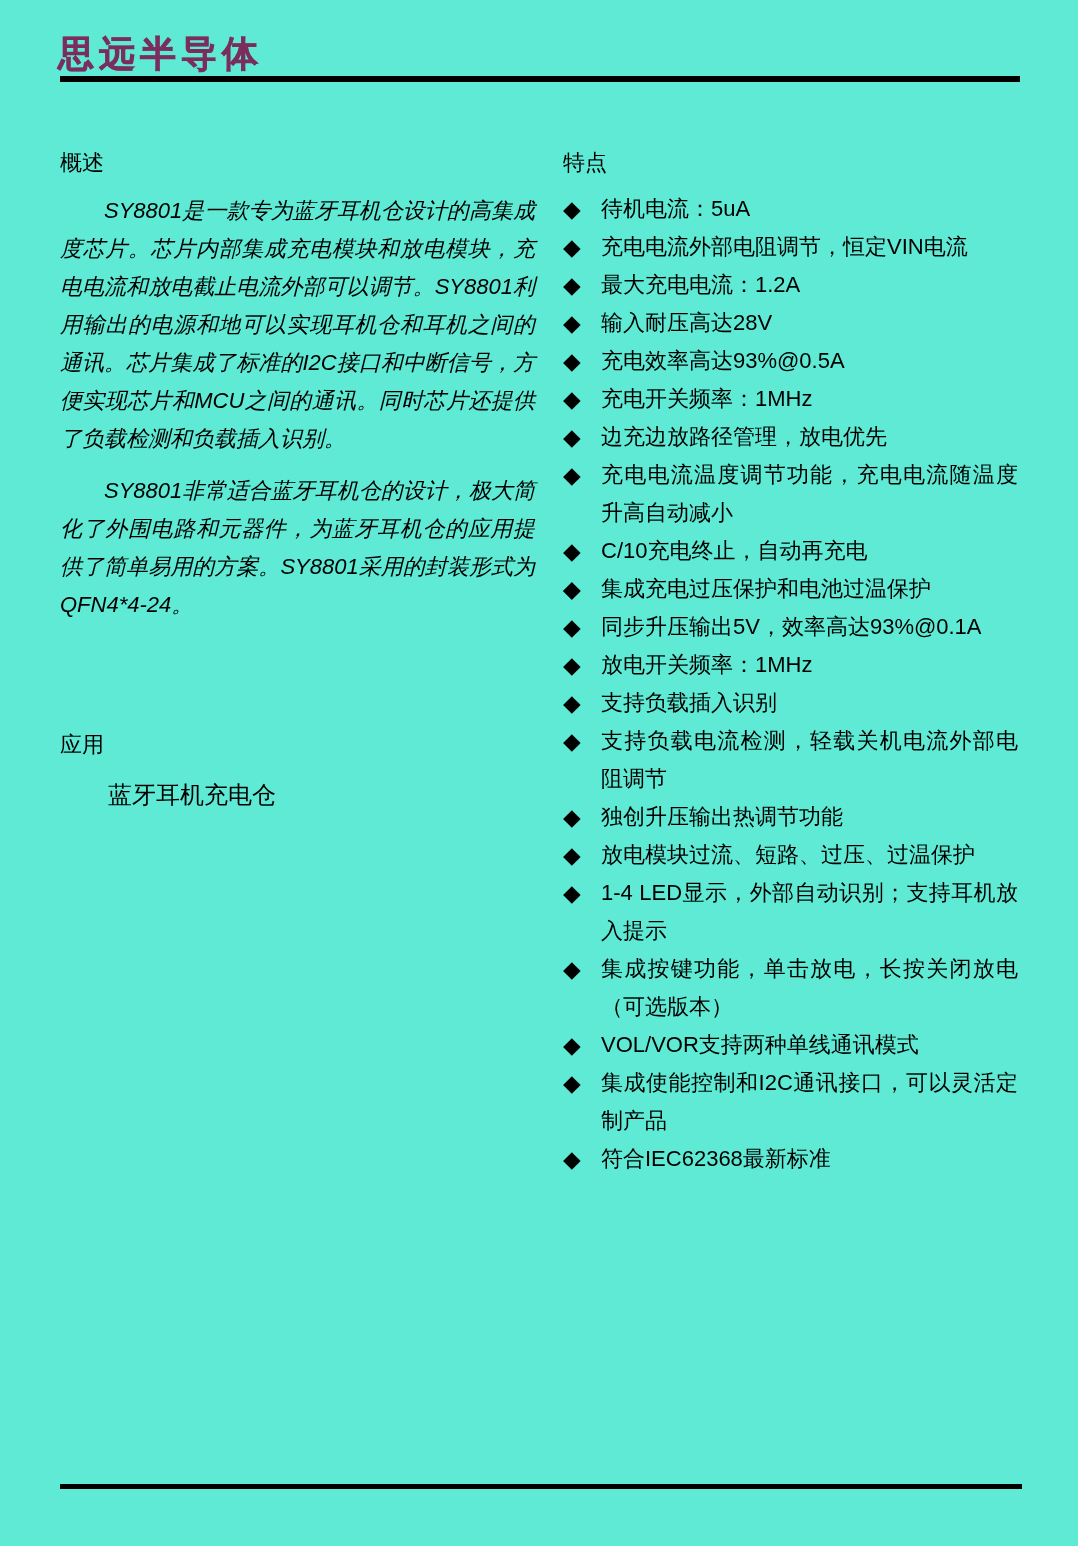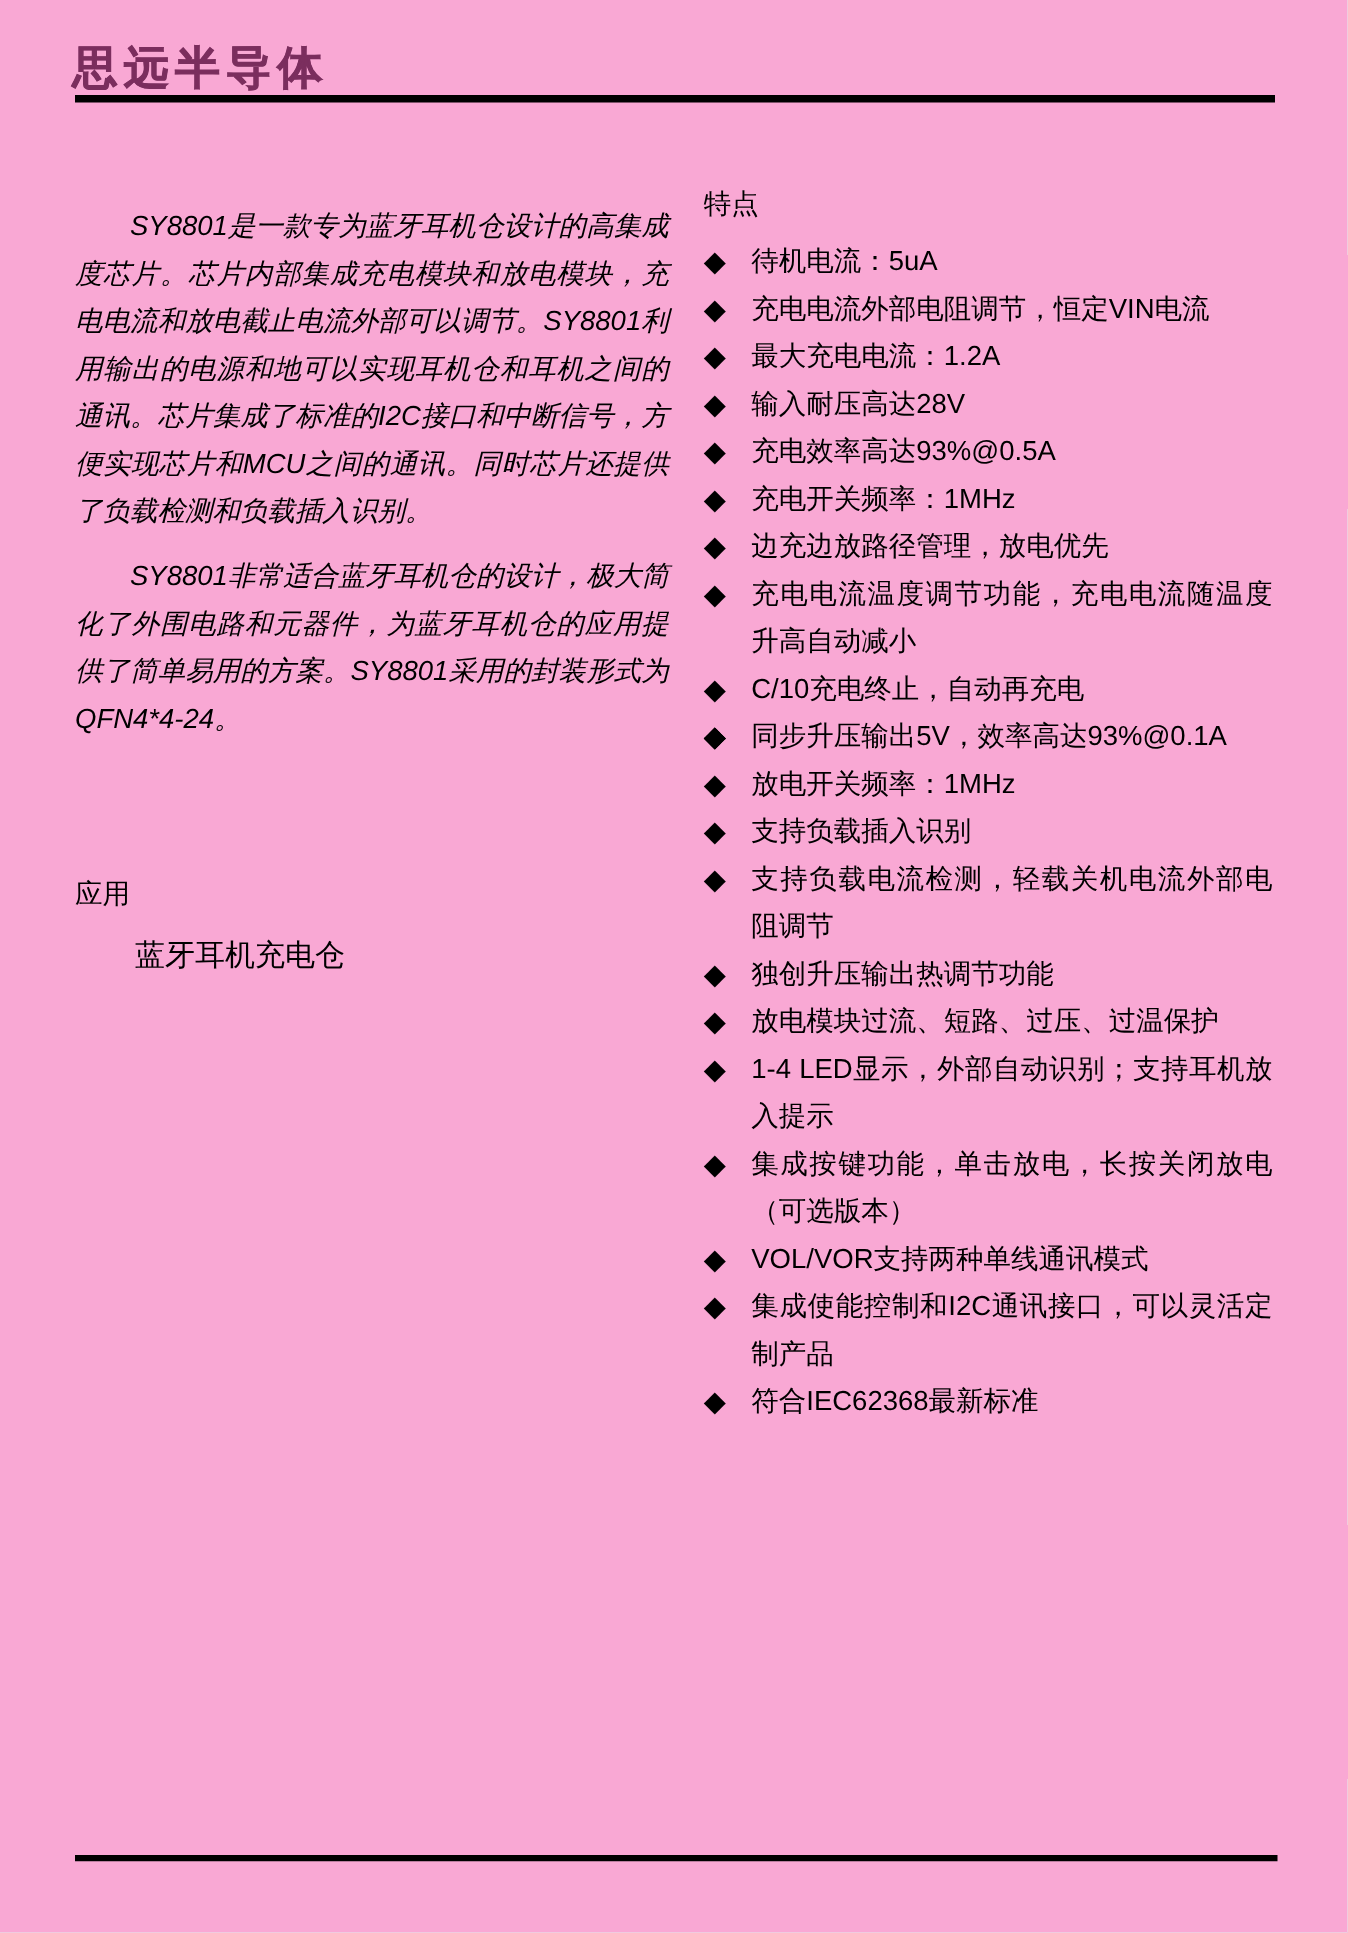--- a/index.html
+++ b/index.html
@@ -1,21 +1,21 @@
 <!DOCTYPE html>
 <html><head>
 <meta charset="utf-8">
 <style>
   html, body { margin: 0; padding: 0; background: #e8e8e8; }
   .page {
     position: relative;
     width: 1078px;
     height: 1546px;
     margin: 0 auto;
-    background: #f9a8d4;
+    background: #5eead4;
     font-family: "Liberation Sans", "DejaVu Sans", sans-serif;
     color: #000000;
     overflow: hidden;
   }
   
   .header { position: absolute; top: 0; left: 0; right: 0; }
   .logo {
     position: absolute;
     top: 30px;
     left: 58px;
@@ -102,41 +102,42 @@
 <div class="page">
 
   <div class="header">
     <div class="logo">思远半导体</div>
     <div class="header-rule"></div>
   </div>
 
   <div class="columns">
 
     <section class="col-left">
+      <h2 class="sec-heading">概述</h2>
       <p class="para">SY8801是一款专为蓝牙耳机仓设计的高集成度芯片。芯片内部集成充电模块和放电模块，充电电流和放电截止电流外部可以调节。SY8801利用输出的电源和地可以实现耳机仓和耳机之间的通讯。芯片集成了标准的I2C接口和中断信号，方便实现芯片和MCU之间的通讯。同时芯片还提供了负载检测和负载插入识别。</p>
       <p class="para">SY8801非常适合蓝牙耳机仓的设计，极大简化了外围电路和元器件，为蓝牙耳机仓的应用提供了简单易用的方案。SY8801采用的封装形式为QFN4*4-24。</p>
 
       <h2 class="sec-heading app-heading">应用</h2>
       <p class="app-item">蓝牙耳机充电仓</p>
     </section>
 
     <section class="col-right">
       <h2 class="sec-heading">特点</h2>
       <ul class="features">
           <li><span class="bullet">◆</span><span>待机电流：5uA</span></li>
           <li><span class="bullet">◆</span><span>充电电流外部电阻调节，恒定VIN电流</span></li>
           <li><span class="bullet">◆</span><span>最大充电电流：1.2A</span></li>
           <li><span class="bullet">◆</span><span>输入耐压高达28V</span></li>
           <li><span class="bullet">◆</span><span>充电效率高达93%@0.5A</span></li>
           <li><span class="bullet">◆</span><span>充电开关频率：1MHz</span></li>
           <li><span class="bullet">◆</span><span>边充边放路径管理，放电优先</span></li>
           <li><span class="bullet">◆</span><span>充电电流温度调节功能，充电电流随温度升高自动减小</span></li>
           <li><span class="bullet">◆</span><span>C/10充电终止，自动再充电</span></li>
           <li><span class="bullet">◆</span></li>
-          <li><span class="bullet">◆</span></li>
+          <li><span class="bullet">◆</span><span>集成充电过压保护和电池过温保护</span></li>
           <li><span class="bullet">◆</span><span>同步升压输出5V，效率高达93%@0.1A</span></li>
           <li><span class="bullet">◆</span><span>放电开关频率：1MHz</span></li>
           <li><span class="bullet">◆</span><span>支持负载插入识别</span></li>
           <li><span class="bullet">◆</span><span>支持负载电流检测，轻载关机电流外部电阻调节</span></li>
           <li><span class="bullet">◆</span><span>独创升压输出热调节功能</span></li>
           <li><span class="bullet">◆</span><span>放电模块过流、短路、过压、过温保护</span></li>
           <li><span class="bullet">◆</span><span>1-4 LED显示，外部自动识别；支持耳机放入提示</span></li>
           <li><span class="bullet">◆</span><span>集成按键功能，单击放电，长按关闭放电　（可选版本）</span></li>
           <li><span class="bullet">◆</span><span>VOL/VOR支持两种单线通讯模式</span></li>
           <li><span class="bullet">◆</span><span>集成使能控制和I2C通讯接口，可以灵活定制产品</span></li>

